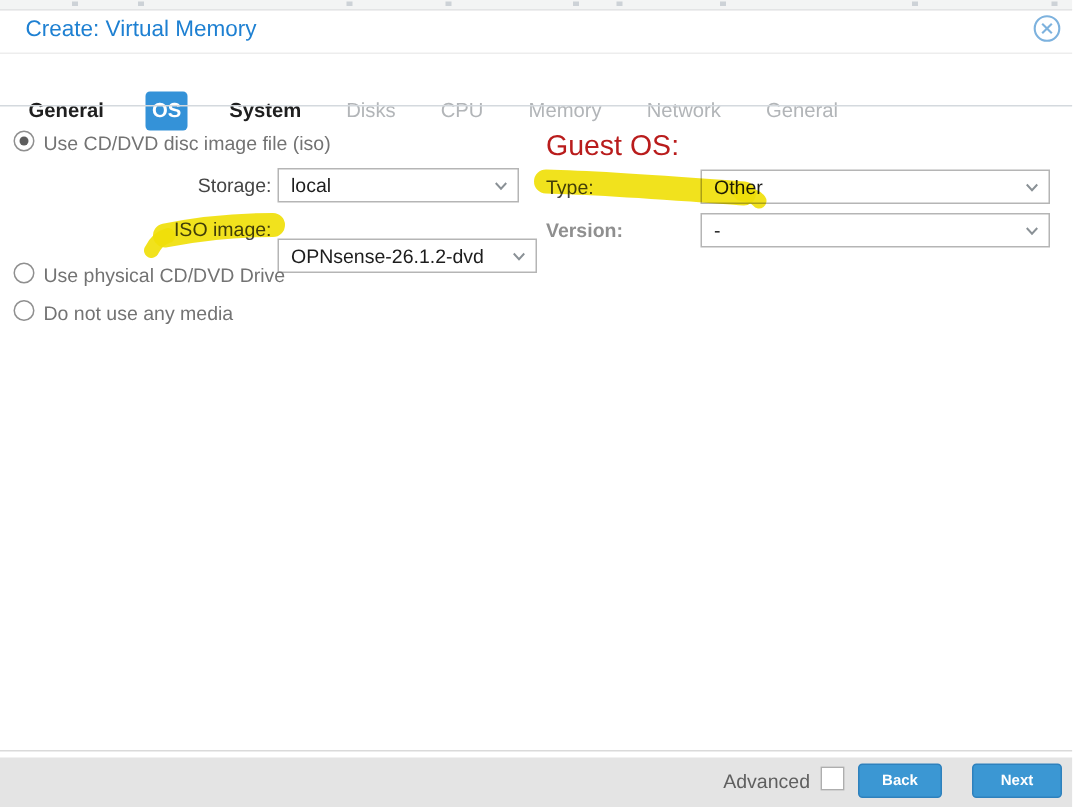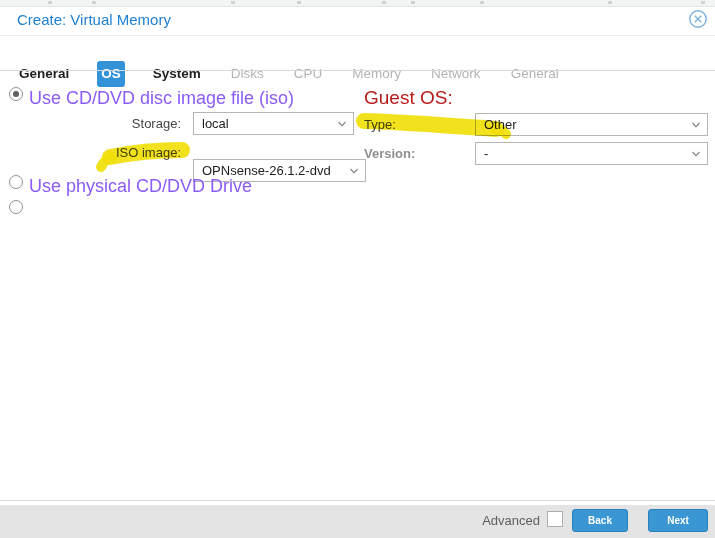--- a/index.html
+++ b/index.html
@@ -20,29 +20,29 @@
   .tabbar { position:absolute; left:17px; top:58px; height:29px; display:flex; align-items:flex-end; gap:26px; }
   .tab { font-size:13.5px; line-height:26px; padding:0 2px; white-space:nowrap; cursor:pointer; }
   .tab.enabled { color:#1f1f1f; font-weight:bold; }
   .tab.active  { background:var(--tab-active-bg,#3492d8); color:#fff; font-weight:bold; border-radius:3px; padding:0 4px; }
   .tab.disabled{ color:#b2b5b8; }
   .tab-sep { position:absolute; left:0; top:70px; width:715px; height:1px; background:#d4d9de; }
 
   
   .radio { position:absolute; width:14px; height:14px; border:1px solid #8f8f8f; border-radius:50%; background:#fff; cursor:pointer; }
   .radio.checked::after { content:""; position:absolute; left:3px; top:3px; width:6px; height:6px; border-radius:50%; background:#5d5d5d; }
-  .radio-label { position:absolute; font-size:18px; color:#8b5cf6; cursor:default; }
+  .radio-label { position:absolute; font-size:13px; color:#737373; cursor:default; }
 
   
   .flabel { position:absolute; font-size:13px; color:#454545; }
   .flabel.right { width:85px; text-align:right; }
   .flabel.dim { color:#8f8f8f;font-weight:bold; }
   .heading { position:absolute; font-size:19px; color:#b91c1c; }
   .combo { position:absolute; height:23px; background:#fff; border:1px solid #b5b5b5; font-size:13px; color:#1d1d1d;
-           line-height:21px; padding:0 24px 0 8px; cursor:pointer; white-space:nowrap; overflow:hidden;margin-left:8px; }
+           line-height:21px; padding:0 24px 0 8px; cursor:pointer; white-space:nowrap; overflow:hidden; }
   .combo .chev { position:absolute; right:5px; top:5px; }
 
   
   .hl-overlay { position:absolute; left:0; top:0; width:715px; height:538px; pointer-events:none; mix-blend-mode:multiply; z-index:5; }
   .hl-overlay path { fill:none; stroke:var(--highlight,#f0e00a); stroke-linecap:round; stroke-linejoin:round; opacity:.92; }
 
   
   .footer-line { position:absolute; left:0; top:500px; width:715px; height:1px; background:#dadada; }
   .footer-bg   { position:absolute; left:0; top:505px; width:715px; height:33px; background:#e4e4e4; }
   .adv-label { position:absolute; left:478px; top:513px; width:62px; text-align:right; font-size:13px; color:#5f5f5f; }
@@ -107,20 +107,21 @@
     <span>OPNsense-26.1.2-dvd</span>
     <svg class="chev" width="12" height="12" viewBox="0 0 12 12">
       <polyline points="2.5,4 6,7.8 9.5,4" fill="none" stroke="#8a9196" stroke-width="1.3"></polyline>
     </svg>
   </div>
 
   <div class="radio" style="left:9px; top:175px;"></div>
   <div class="radio-label" style="left:29px; top:176px;">Use physical CD/DVD Drive</div>
 
   <div class="radio" style="left:9px; top:200px;"></div>
+  <div class="radio-label" style="left:29px; top:201px;">Do not use any media</div>
 
   <div class="heading" style="left:364px; top:87px;">Guest OS:</div>
 
   <div class="flabel" style="left:364px; top:117px;">Type:</div>
   <div class="combo" style="left:467px; top:113px; width:233px;">
     <span>Other</span>
     <svg class="chev" width="12" height="12" viewBox="0 0 12 12">
       <polyline points="2.5,4 6,7.8 9.5,4" fill="none" stroke="#8a9196" stroke-width="1.3"></polyline>
     </svg>
   </div>

